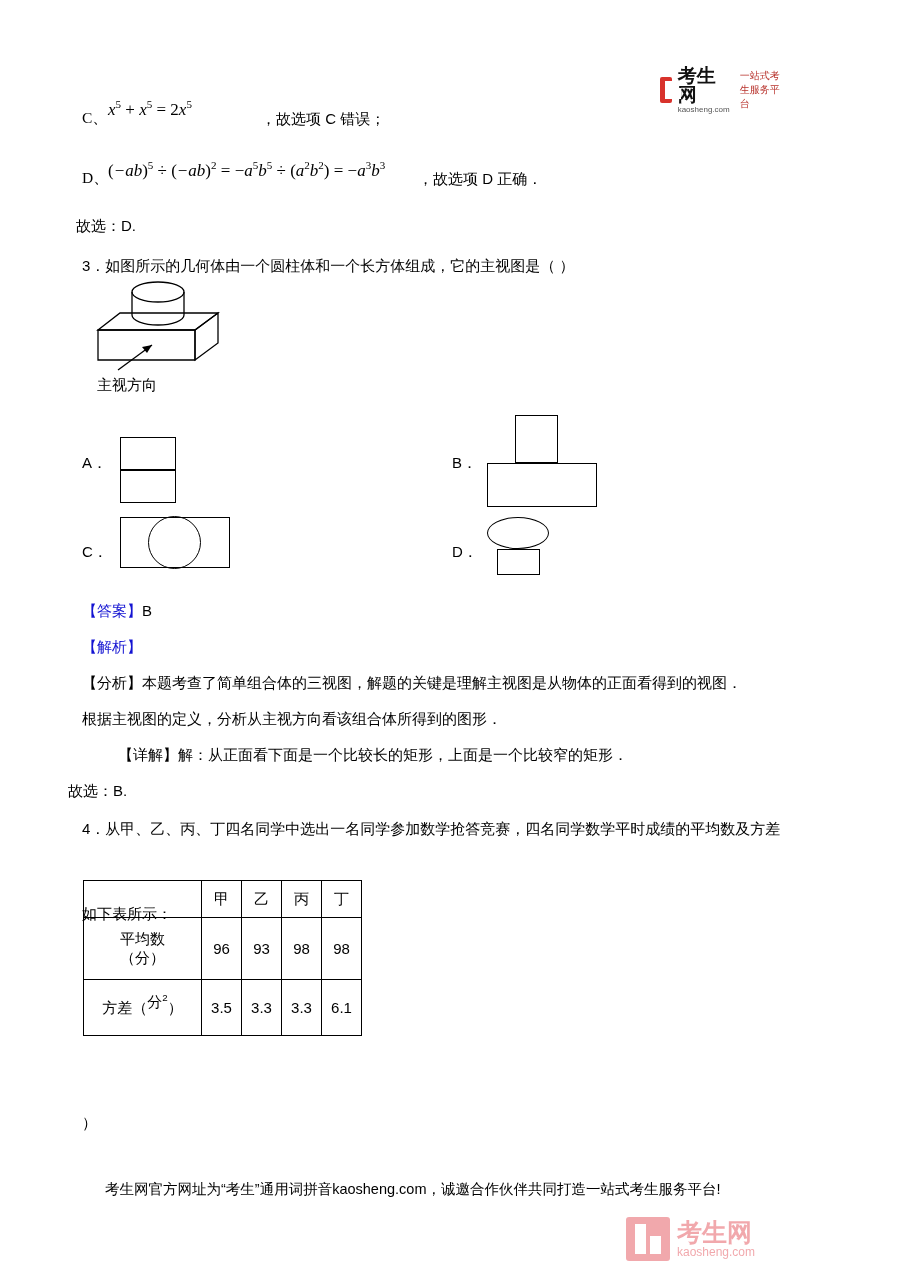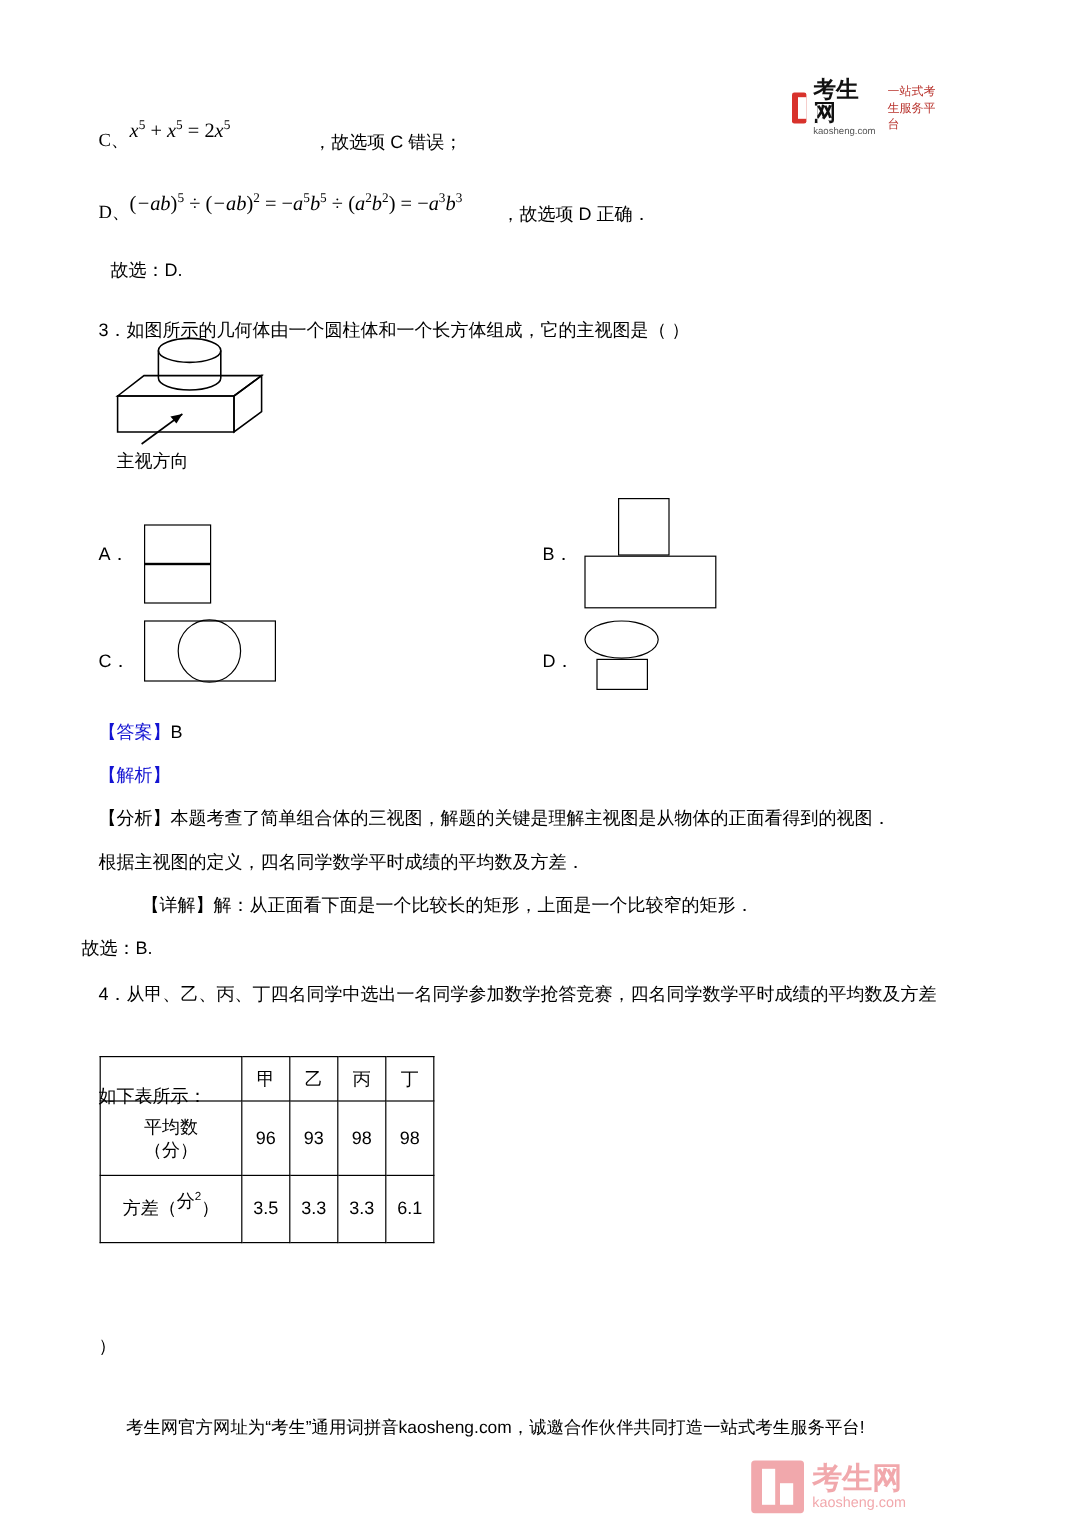--- a/index.html
+++ b/index.html
@@ -179,23 +179,23 @@
     <span class="mathit">x</span><sup class="s">5</sup> + <span class="mathit">x</span><sup class="s">5</sup> = 2<span class="mathit">x</span><sup class="s">5</sup>
   </div>
   <div class="txt cn" style="left:225px; top:108px;margin-left:36px;">，故选项 C 错误；</div>
 
   <div class="txt" style="left:82px; top:166px;">D、</div>
   <div class="txt" style="left:108px; top:157px; font-size:17px;">
     (<span class="mathit">−ab</span>)<sup class="s">5</sup> ÷ (<span class="mathit">−ab</span>)<sup class="s">2</sup> = −<span class="mathit">a</span><sup class="s">5</sup><span class="mathit">b</span><sup class="s">5</sup> ÷ (<span class="mathit">a</span><sup class="s">2</sup><span class="mathit">b</span><sup class="s">2</sup>) = −<span class="mathit">a</span><sup class="s">3</sup><span class="mathit">b</span><sup class="s">3</sup>
   </div>
   <div class="txt cn" style="left:418px; top:168px;">，故选项 D 正确．</div>
 
-  <div class="txt cn" style="left:92px; top:215px;text-align:center;">故选：D.</div>
-
-  <div class="txt cn" style="left:82px; top:255px;margin-top:10px;">3．如图所示的几何体由一个圆柱体和一个长方体组成，它的主视图是（      ）</div>
+  <div class="txt cn" style="left:76px; top:215px;text-align:center;">故选：D.</div>
+
+  <div class="txt cn" style="left:82px; top:255px;">3．如图所示的几何体由一个圆柱体和一个长方体组成，它的主视图是（      ）</div>
 
   <div class="fig" style="left:90px; top:275px; width:150px; height:115px;">
     <svg width="160" height="118" viewBox="0 0 160 118">
 
       <polygon points="8,55 105,55 105,85 8,85" fill="none" stroke="#000" stroke-width="1.3"></polygon>
       <polygon points="8,55 30,38 128,38 105,55" fill="none" stroke="#000" stroke-width="1.3"></polygon>
       <polygon points="105,55 128,38 128,68 105,85" fill="none" stroke="#000" stroke-width="1.3"></polygon>
 
       <ellipse cx="68" cy="17" rx="26" ry="10" fill="none" stroke="#000" stroke-width="1.3"></ellipse>
       <path d="M42,17 L42,40 A26,10 0 0 0 94,40 L94,17" fill="none" stroke="#000" stroke-width="1.3"></path>
@@ -231,21 +231,21 @@
   </div>
 
   <div class="txt cn blue" style="left:82px; top:600px;">
     <span>【答案】</span><span style="color:#000">B</span>
   </div>
   <div class="txt cn blue" style="left:82px; top:636px;">【解析】</div>
 
   <div class="txt cn" style="left:82px; top:672px;">
     <span>【分析】</span><span>本题考查了简单组合体的三视图，解题的关键是理解主视图是从物体的正面看得到的视图．</span>
   </div>
-  <div class="txt cn" style="left:82px; top:708px;">根据主视图的定义，四名同学数学平时成绩的平均数及方差．</div>
+  <div class="txt cn" style="left:82px; top:708px;">根据主视图的定义，分析从主视方向看该组合体所得到的图形．</div>
   <div class="txt cn" style="left:82px; top:744px;margin-left:36px;">
     <span>【详解】</span><span>解：从正面看下面是一个比较长的矩形，上面是一个比较窄的矩形．</span>
   </div>
   <div class="txt cn" style="left:68px; top:780px;text-align:right;">故选：B.</div>
 
   <div class="txt cn" style="left:82px; top:818px;">4．从甲、乙、丙、丁四名同学中选出一名同学参加数学抢答竞赛，四名同学数学平时成绩的平均数及方差</div>
   <div class="txt cn" style="left:82px; top:903px;">如下表所示：</div>
 
   <table class="qtable" style="left:83px; top:880px;">
     <tbody>

